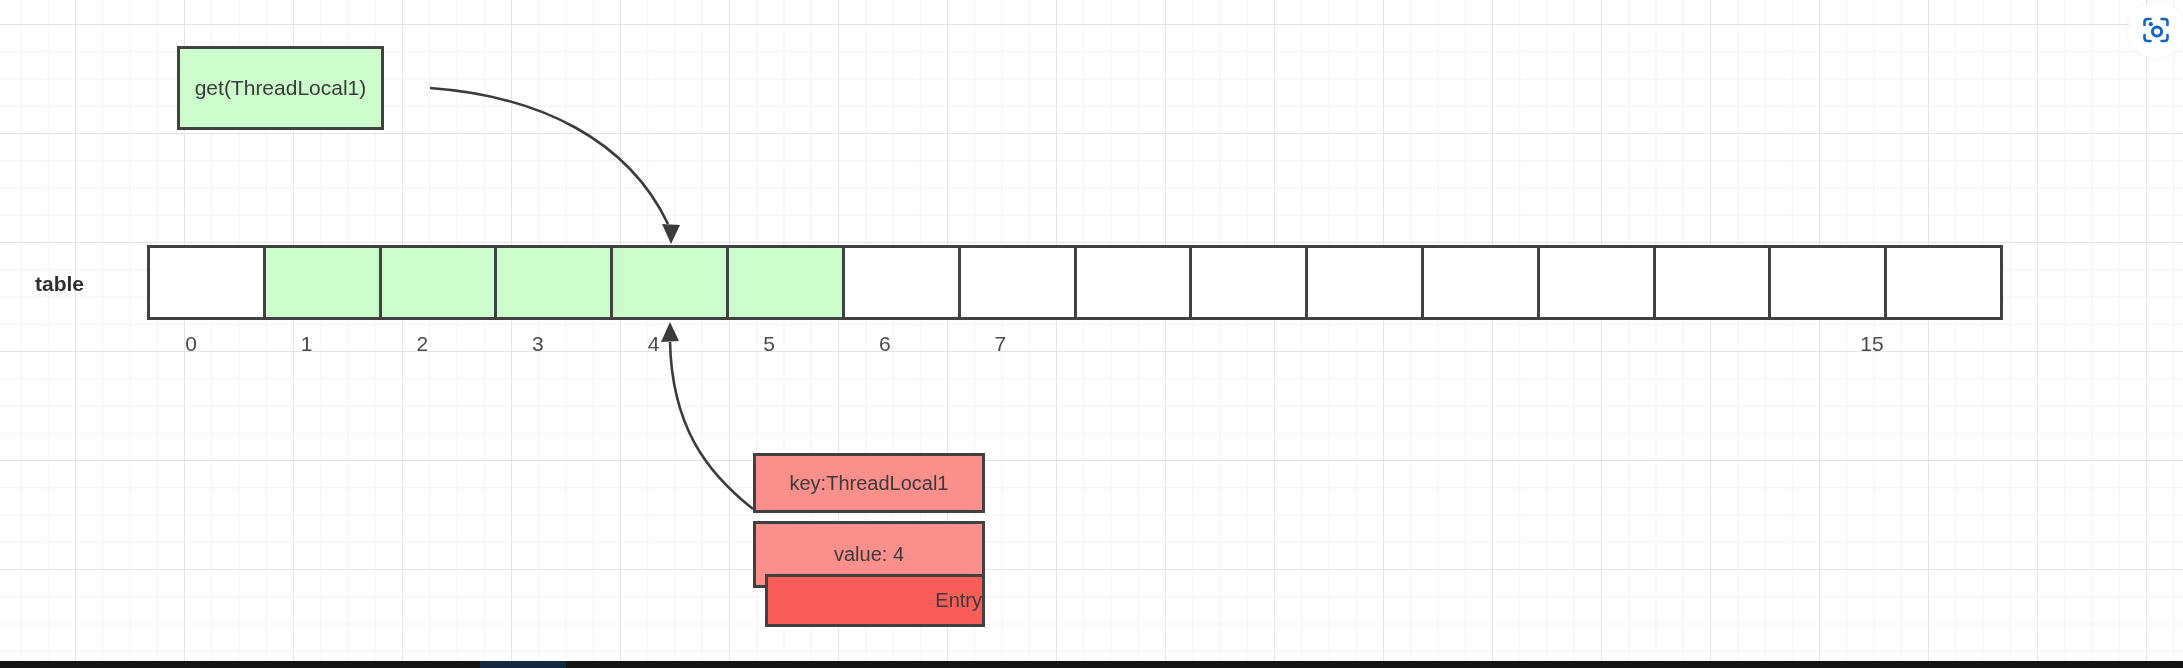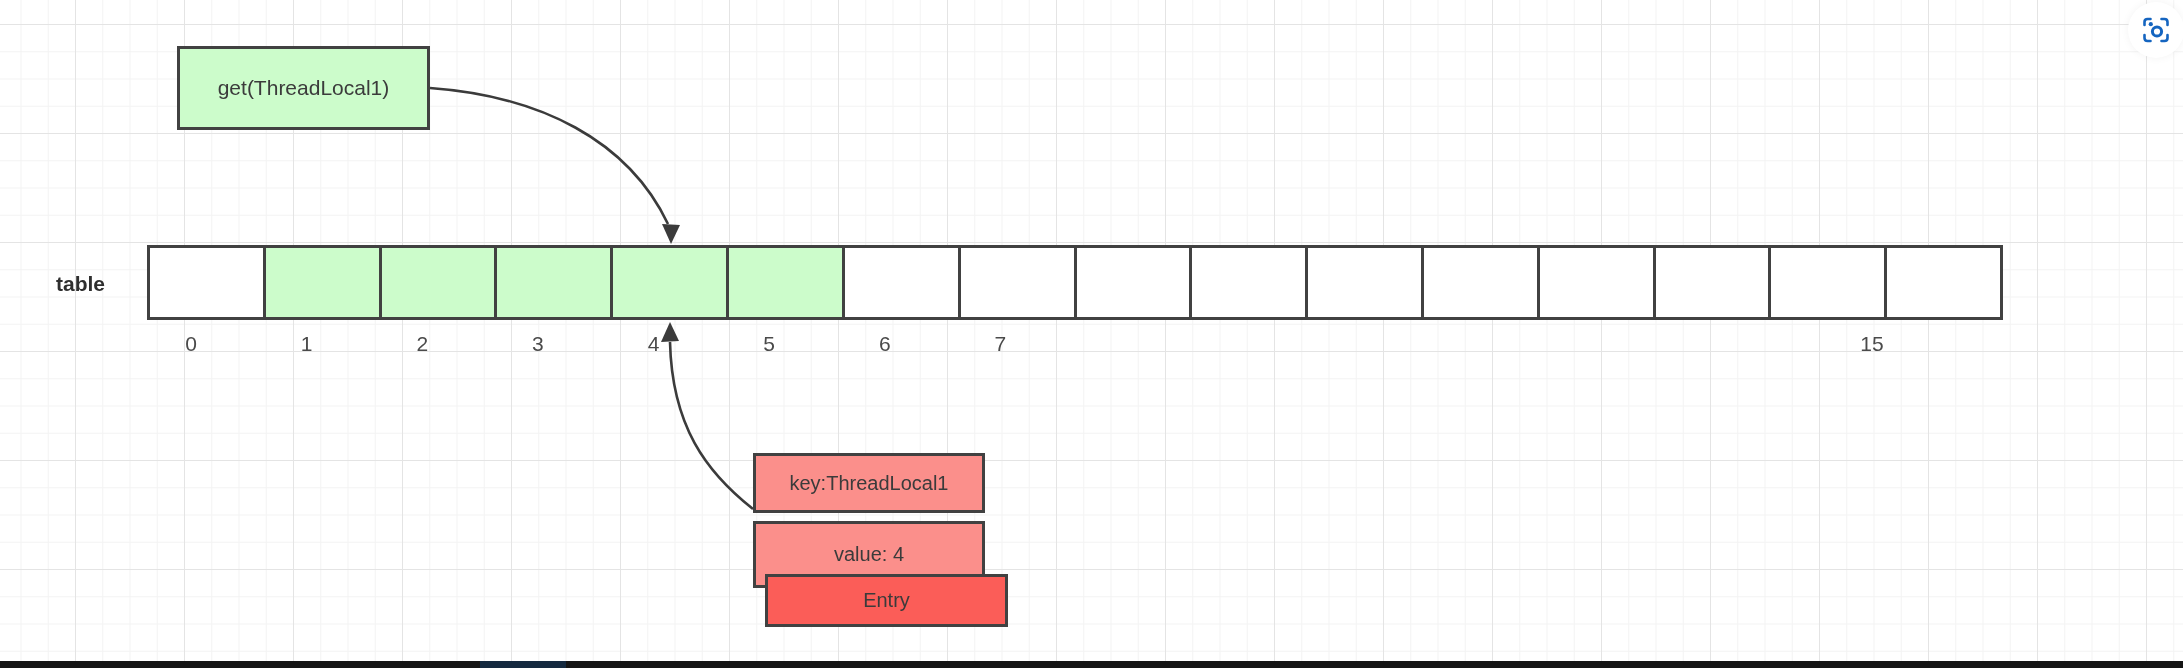--- a/index.html
+++ b/index.html
@@ -10,35 +10,35 @@
     background-image:
       linear-gradient(#e4e4e4 1px, transparent 1px),
       linear-gradient(90deg,#e4e4e4 1px, transparent 1px),
       linear-gradient(#f3f3f3 1px, transparent 1px),
       linear-gradient(90deg,#f3f3f3 1px, transparent 1px);
     background-size:109px 109px,109px 109px,27.25px 27.25px,27.25px 27.25px;
     background-position:75px 24px,75px 24px,20.5px 24px,20.5px 24px;
   }
   .shape{position:absolute;box-sizing:border-box;border:3px solid #414141;
          display:flex;align-items:center;justify-content:center;color:#3b3b3b;}
-  .get-box{left:177px;top:46px;width:253px;height:84px;background:#ccfccb;font-size:21px;}
-  .table-label{position:absolute;left:56px;top:272px;font-size:21px;font-weight:bold;color:#2f2f2f;}
+  .get-box{left:177px;top:46px;width:207px;height:84px;background:#ccfccb;font-size:21px;}
+  .table-label{position:absolute;left:35px;top:272px;font-size:21px;font-weight:bold;color:#2f2f2f;}
   .hash-table{position:absolute;left:147px;top:245px;width:1856px;height:75px;
               box-sizing:border-box;border:3px solid #414141;display:flex;background:#ffffff;}
   .hash-table .cell{flex:1 1 0;border-right:3px solid #414141;background:#ffffff;}
   .hash-table .cell:last-child{border-right:none;}
   .hash-table .cell.green{background:#ccfccb;}
   .index-labels{position:absolute;left:147px;top:332px;width:1856px;height:30px;}
   .index-labels .idx{position:absolute;top:0;width:116px;text-align:center;
                      transform:translateX(-14px);font-size:21px;color:#4a4a4a;}
   .annotation{position:absolute;left:125px;top:419px;width:520px;text-align:center;
               font-size:29px;font-weight:bold;color:#3c3c3c;line-height:42px;}
   .key-box{left:753px;top:453px;width:232px;height:60px;background:#fb8f8b;font-size:20px;}
   .value-box{left:753px;top:510px;width:232px;height:67px;background:#fb8f8b;font-size:20px;margin-top:11px;}
-  .entry-box{left:765px;top:574px;width:243px;height:53px;background:#fb5d58;font-size:20px;z-index:3;}
+  .entry-box{left:765px;top:574px;width:220px;height:53px;background:#fb5d58;font-size:20px;z-index:3;justify-content:flex-end;}
   .key-box,.value-box{z-index:2;}
   svg.arrows{position:absolute;left:0;top:0;z-index:1;}
   .capture-bg{position:absolute;left:2128px;top:2px;width:56px;height:56px;border-radius:50%;
               background:#ffffff;box-shadow:0 0 8px rgba(0,0,0,0.05);}
   .capture-icon{position:absolute;left:2141px;top:15px;width:30px;height:30px;cursor:pointer;}
   .bottom-bar{position:absolute;left:0;bottom:0;width:2183px;height:7px;background:#151515;}
   .bottom-bar .accent{position:absolute;left:480px;top:0;width:86px;height:7px;background:#14293f;}
 </style>
 </head>
 <body>

